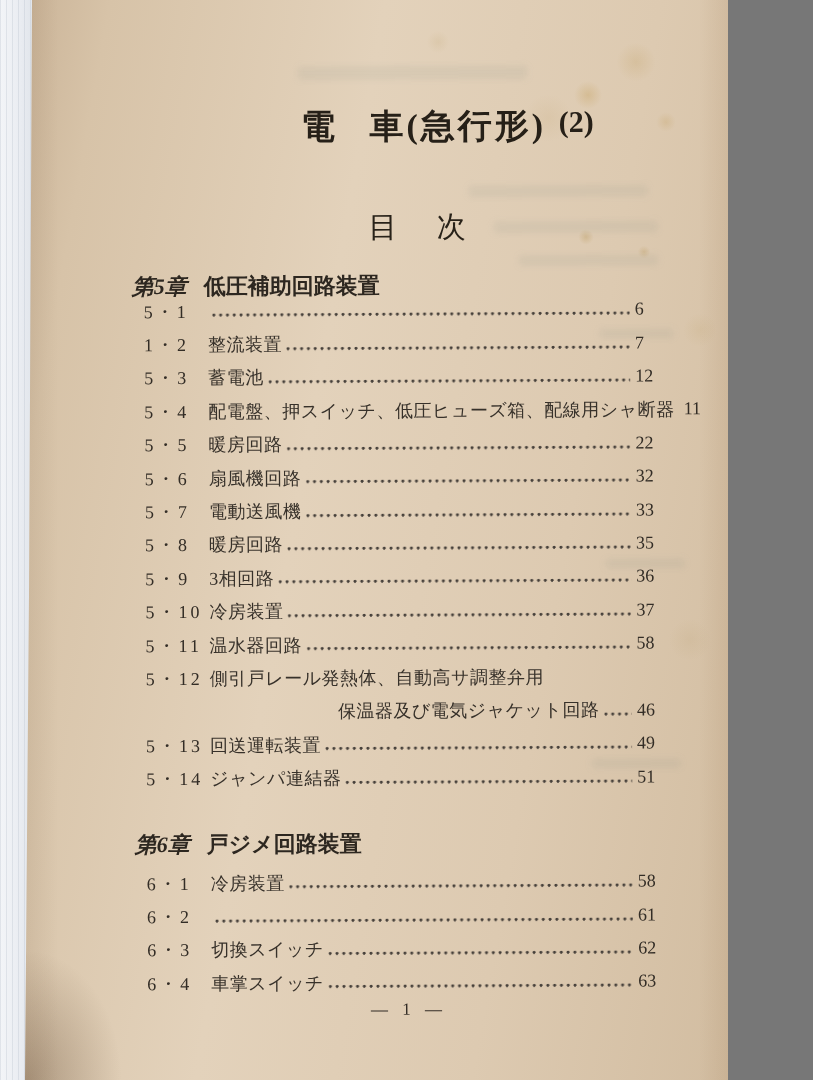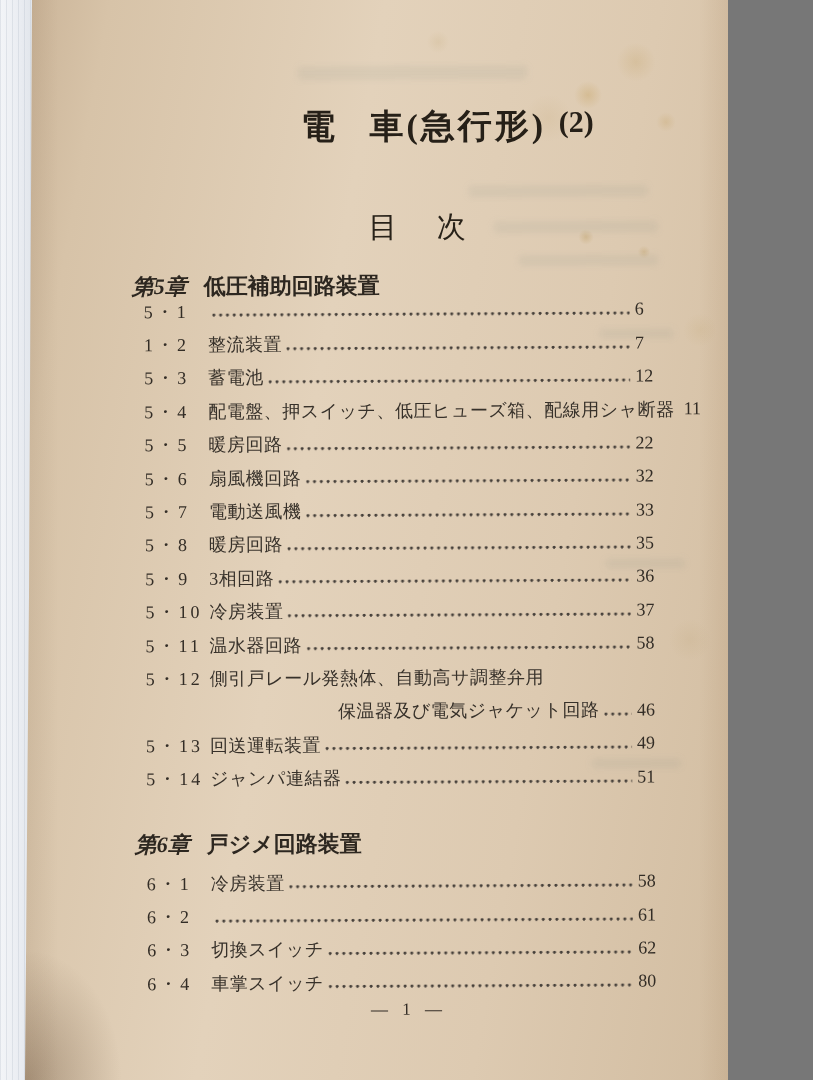--- a/index.html
+++ b/index.html
@@ -229,21 +229,21 @@
         <div class="toc-row">
           <span class="toc-num">6・3</span>
             <span class="toc-label">切換スイッチ</span>
             <span class="dot-leader"></span>
             <span class="toc-page">62</span>
         </div>
         <div class="toc-row">
           <span class="toc-num">6・4</span>
             <span class="toc-label">車掌スイッチ</span>
             <span class="dot-leader"></span>
-            <span class="toc-page">80</span>
+            <span class="toc-page">63</span>
         </div>
       </div>
 
       <div class="folio">— 1 —</div>
 
     </div>
   </div>
 </div>
 
 </body></html>

